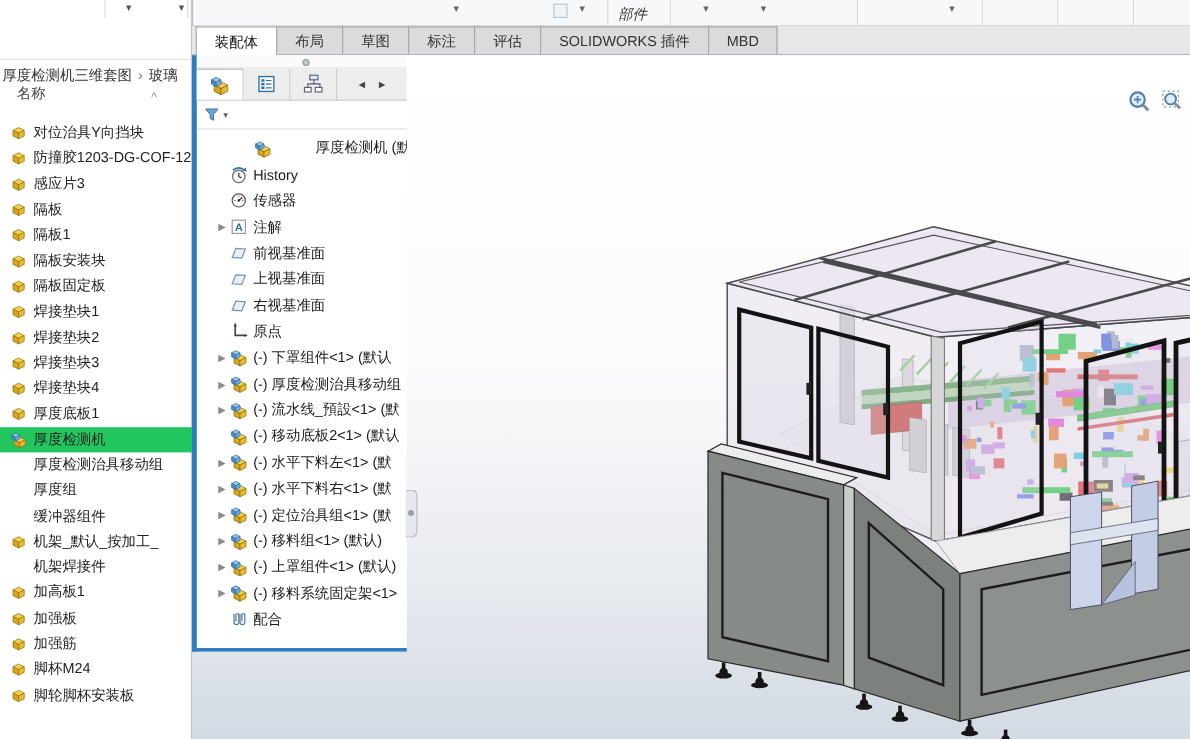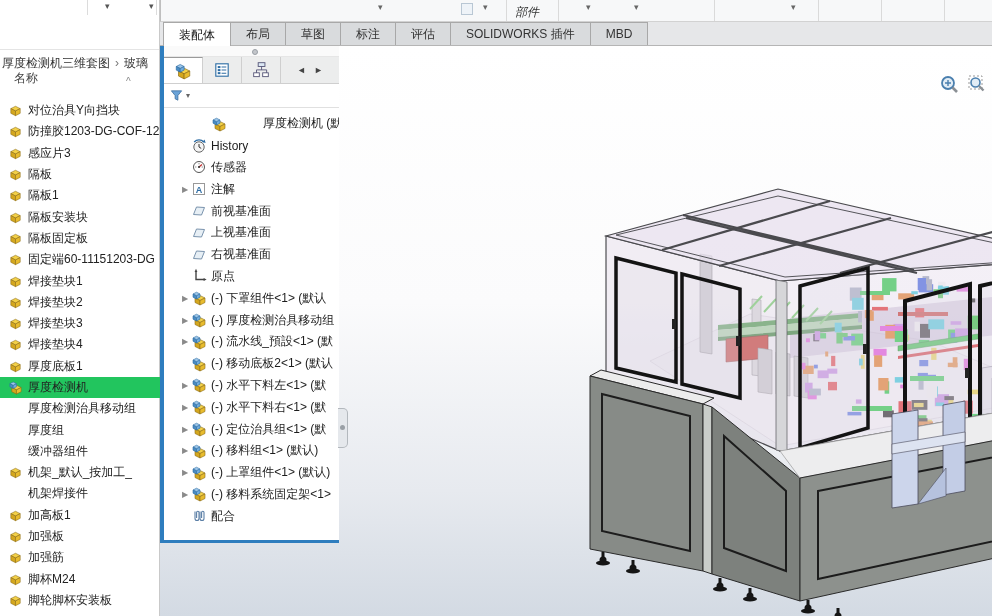--- a/index.html
+++ b/index.html
@@ -218,26 +218,20 @@
           <svg>
             <use href="#icon-part"></use>
           </svg>
           <span>隔板安装块</span>
         </div>
         <div class="exp-row">
           <svg>
             <use href="#icon-part"></use>
           </svg>
           <span>隔板固定板</span>
-        </div>
-        <div class="exp-row">
-          <svg>
-            <use href="#icon-part"></use>
-          </svg>
-          <span>固定端60-11151203-DG</span>
         </div>
         <div class="exp-row">
           <svg>
             <use href="#icon-part"></use>
           </svg>
           <span>焊接垫块1</span>
         </div>
         <div class="exp-row">
           <svg>
             <use href="#icon-part"></use>

